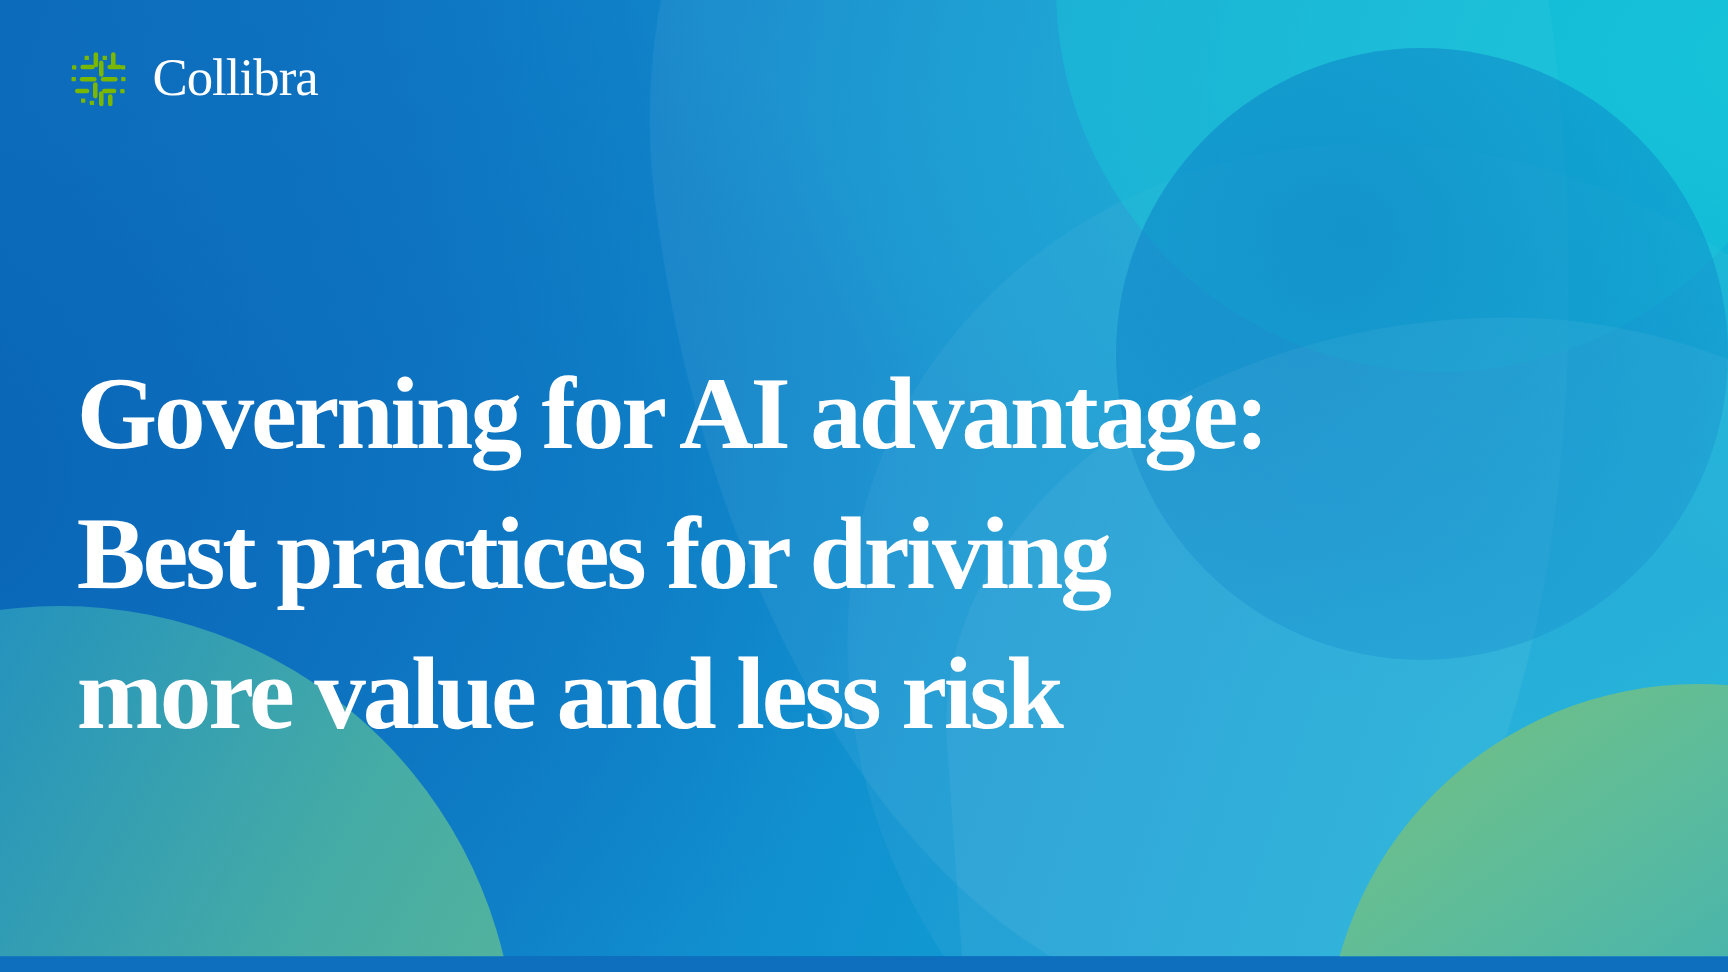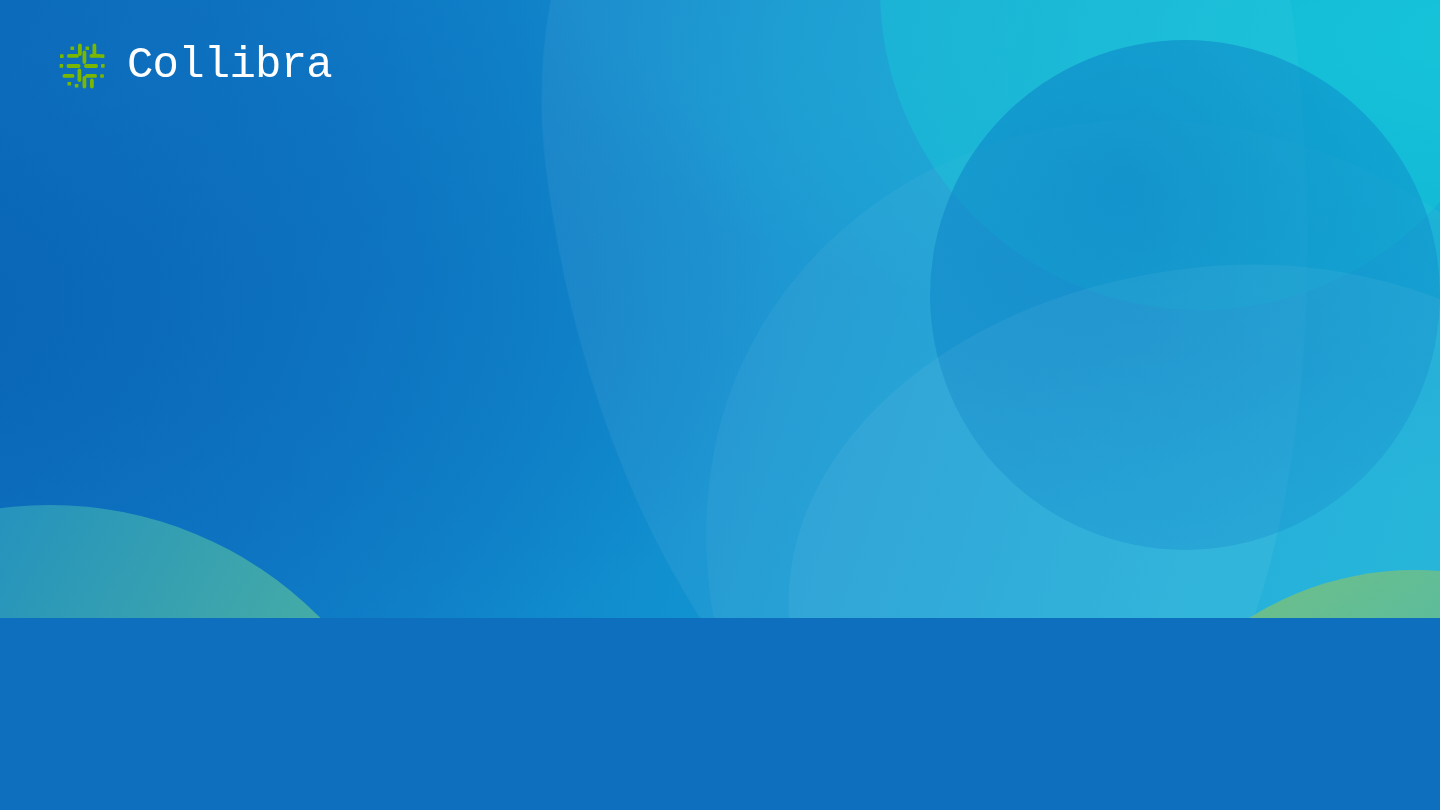--- a/index.html
+++ b/index.html
@@ -3,23 +3,23 @@
 <meta charset="utf-8">
 <style>
   html, body {
     margin: 0;
     padding: 0;
     background: #0d6fbe;
   }
   #slide {
     position: relative;
     width: 1440px;
-    height: 618px;
+    height: 797px;
     overflow: hidden;
-    font-family: Liberation Mono, monospace;
+    font-family: Liberation Serif, serif;
     background: #0d76c4;
   }
 
   
   .bg-layer {
     position: absolute;
     inset: 0;
     pointer-events: none;
   }
   .bg-base {
@@ -219,14 +219,19 @@
 
         <rect x="11.5" y="42.0" width="3.6" height="3.6" rx="0.6"></rect>
         <rect x="18.8" y="44.0" width="3.6" height="3.6" rx="0.6"></rect>
         <rect x="26.5" y="36.0" width="3.8" height="12.5" rx="1.9"></rect>
         <rect x="34.0" y="38.5" width="3.8" height="10.0" rx="1.9"></rect>
       </g>
     </svg>
     <span class="logo-wordmark">Collibra</span>
   </div>
 
+  <h1 class="headline">
+    <span class="line">Governing for AI advantage:</span>
+    <span class="line">Best practices for driving</span>
+    <span class="line">more value and less risk</span>
+  </h1>
 
 </div>
 
 </body></html>

